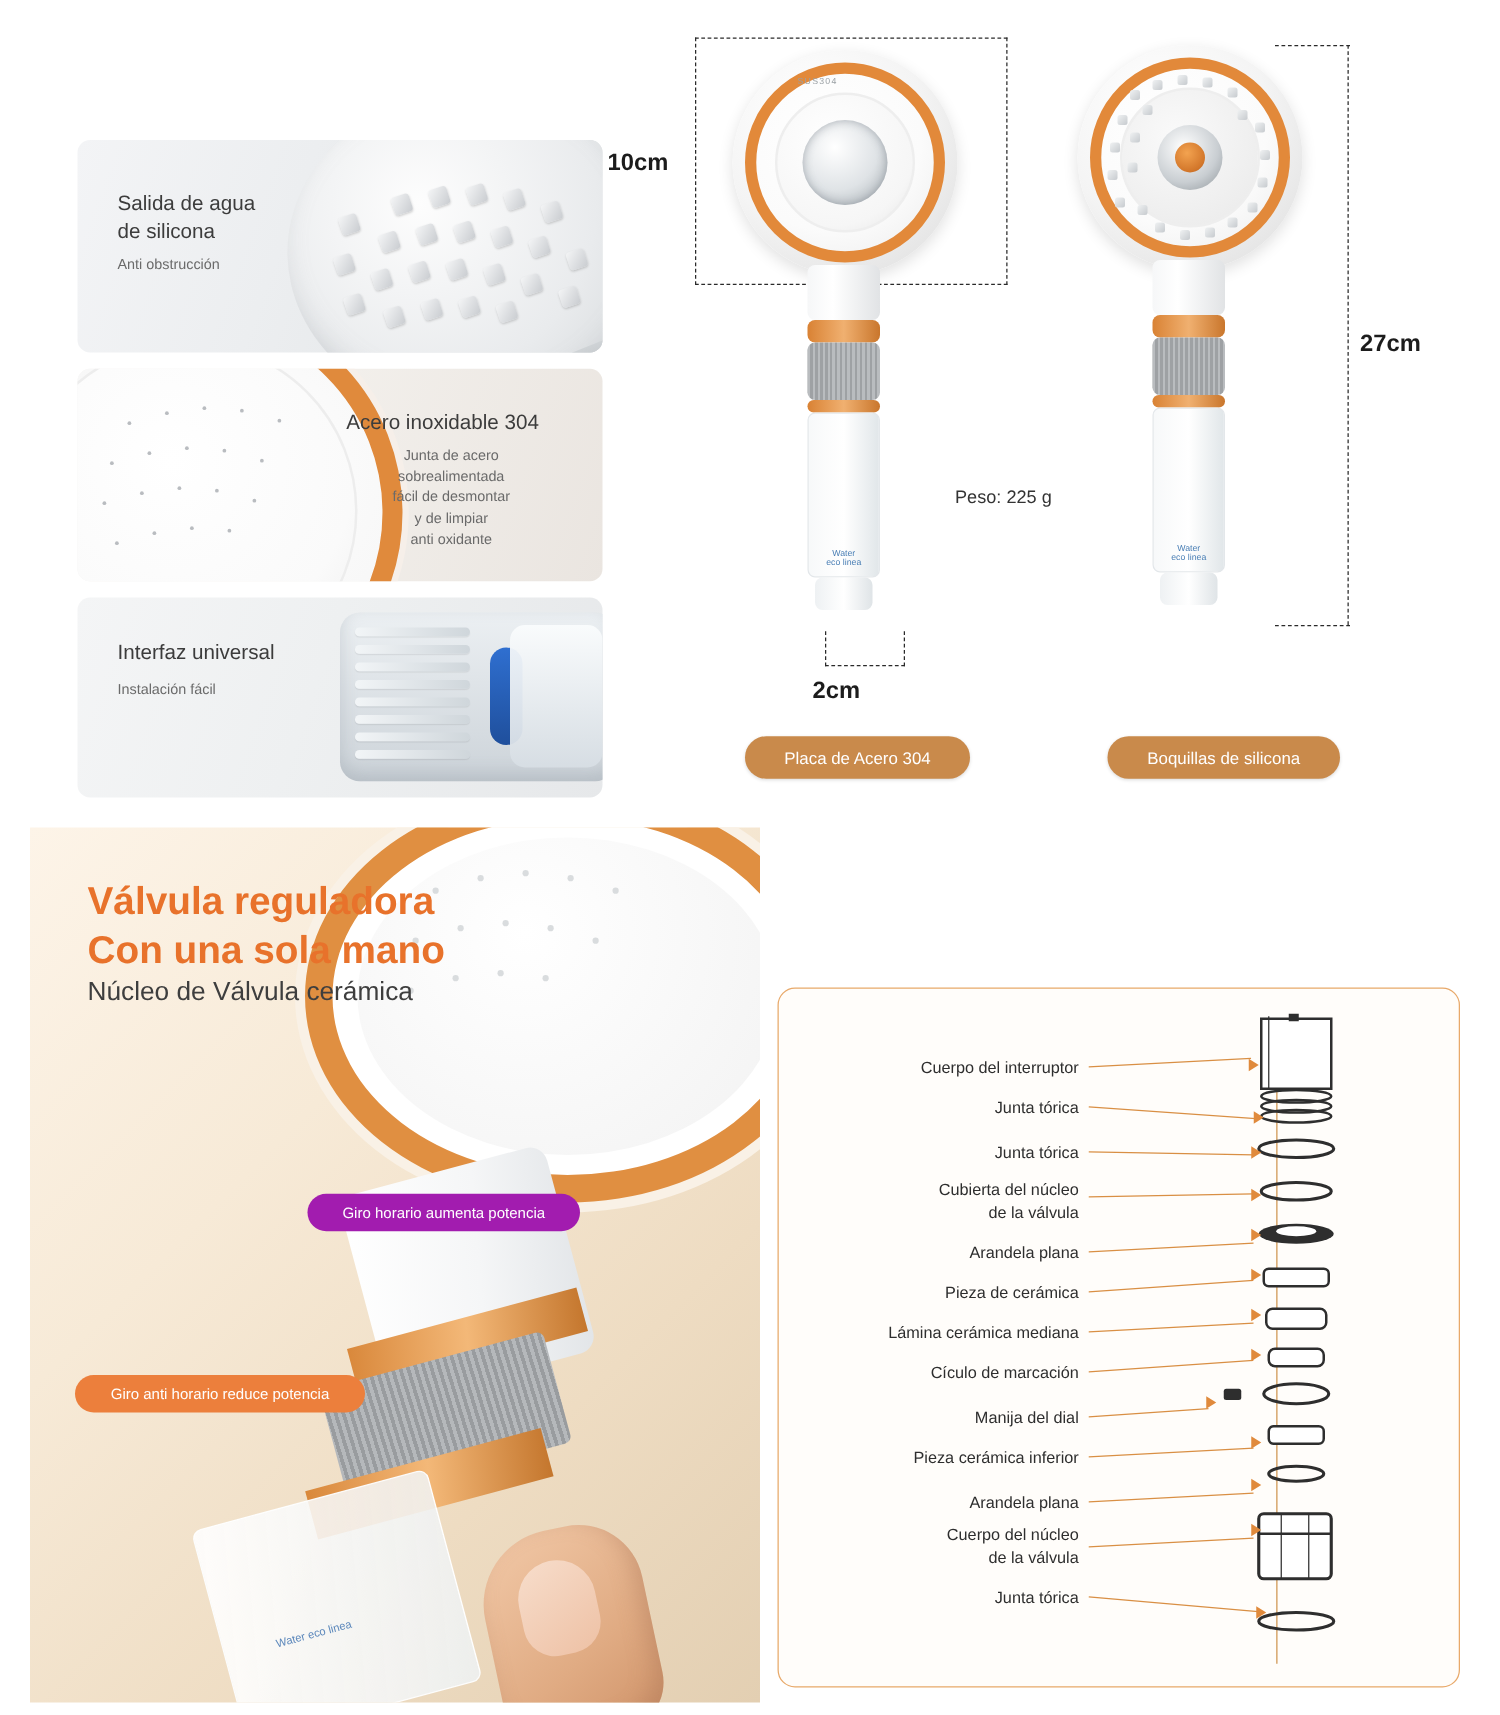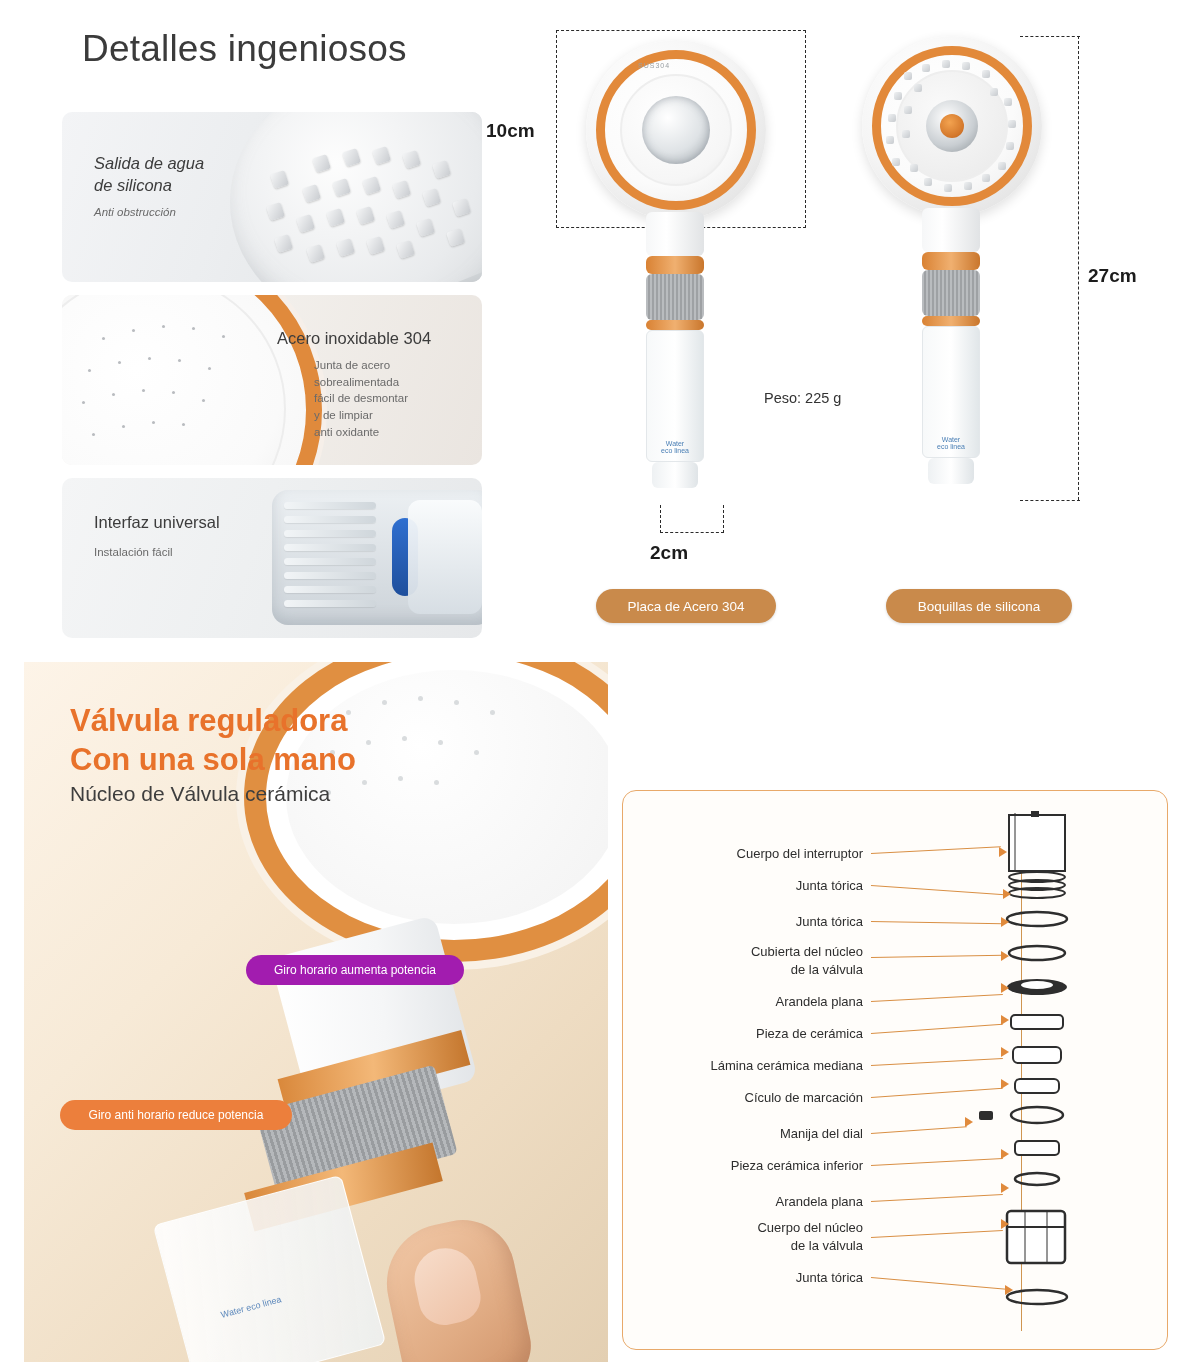--- a/index.html
+++ b/index.html
@@ -23,23 +23,23 @@
     font-size:37px; color:#3b3b3b; font-weight:400; letter-spacing:0.2px;
   }
 
   
   .feature-card{
     position:absolute;
     border-radius:10px;
     overflow:hidden;
   }
   .fc1{ left:62px; top:112px; width:420px; height:170px;
-        background:linear-gradient(110deg,#f3f4f6 0%,#eceef0 40%,#dfe2e4 100%);font-style:italic; }
+        background:linear-gradient(110deg,#f3f4f6 0%,#eceef0 40%,#dfe2e4 100%); }
   .fc2{ left:62px; top:295px; width:420px; height:170px;
-        background:linear-gradient(110deg,#f7f5f3 0%,#f3f0ec 40%,#eae5e0 100%); }
+        background:linear-gradient(110deg,#f7f5f3 0%,#f3f0ec 40%,#eae5e0 100%);text-align:center; }
   .fc3{ left:62px; top:478px; width:420px; height:160px;
         background:linear-gradient(110deg,#f4f5f6 0%,#eef0f1 45%,#e6e8ea 100%); }
 
   .fc-title{ position:absolute; font-size:16.5px; color:#3c3c3c; line-height:1.35; }
   .fc-sub{ position:absolute; font-size:11.5px; color:#6a6a6a; line-height:1.45; }
 
   .fc1 .fc-title{ left:32px; top:40px; }
   .fc1 .fc-sub{ left:32px; top:92px; }
   .fc2 .fc-title{ left:215px; top:32px; }
   .fc2 .fc-sub{ left:252px; top:62px; }
@@ -306,21 +306,20 @@
   }
   .stack-line{
     position:absolute; left:398px; top:40px; width:0; height:500px; border-left:1px solid #cf9550;
   }
 </style>
 </head>
 <body>
 
 <div class="top-section">
 
-  <div class="top-title">Detalles ingeniosos</div>
 
   <div class="feature-card fc1">
     <div class="art">
       <div class="c1-plate"></div>
       <div class="c1-handle"></div>
       <div class="c1-nozzle" style="left:252px;top:44px;"></div>
       <div class="c1-nozzle" style="left:282px;top:38px;"></div>
       <div class="c1-nozzle" style="left:312px;top:36px;"></div>
       <div class="c1-nozzle" style="left:342px;top:40px;"></div>
       <div class="c1-nozzle" style="left:372px;top:50px;"></div>

